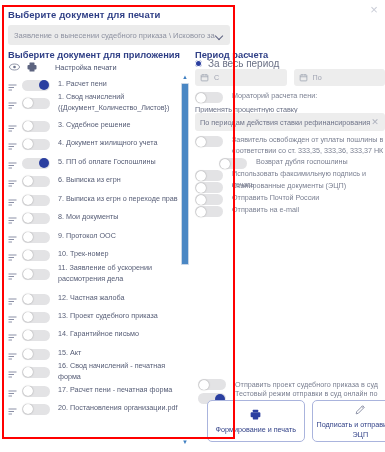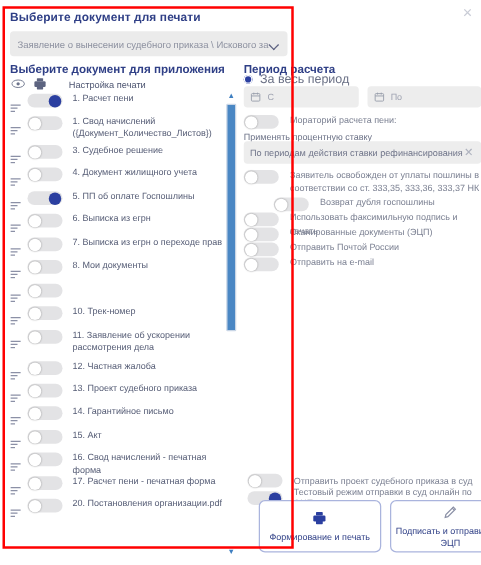--- a/index.html
+++ b/index.html
@@ -59,21 +59,21 @@
     display:flex;align-items:center;
   }
   .eye-ic{width:13px;display:flex;justify-content:center;}
   .prn-ic{width:22px;display:flex;justify-content:center;}
   .icon-row .lbl{font-size:7.4px;color:#4c5470;margin-left:12px;}
 
   .doc-list{
     position:absolute;left:0;top:14px;width:188px;height:371px;
   }
   .drow{
-    position:absolute;left:8px;width:172px;display:flex;align-items:flex-start;
+    position:absolute;left:8px;width:172px;display:flex;align-items:center;
   }
   .lines-ic{width:11px;flex:0 0 11px;padding-top:3px;}
   .tgl{
     position:relative;width:28px;height:11px;border-radius:6px;
     background:#e3e3e5;flex:0 0 28px;margin-left:3px;margin-top:1px;
   }
   .tgl i{
     position:absolute;top:0.5px;left:0.5px;width:10px;height:10px;border-radius:50%;
     background:#ffffff;box-shadow:0 0 1.5px rgba(0,0,0,.4);display:block;
   }
@@ -249,20 +249,21 @@
           </span>
           <span class="dlbl">8. Мои документы</span>
         </div>
         <div class="drow" style="top: 152px;">
           <span class="lines-ic"><svg width="9" height="7" viewBox="0 0 18 14" stroke="#8b90a6" stroke-width="2">
               <path d="M1 2h16M1 7h11M1 12h7"></path>
             </svg></span>
           <span class="tgl">
             <i></i>
           </span>
+          <span class="dlbl">9. Протокол ООС</span>
         </div>
         <div class="drow" style="top: 170px;">
           <span class="lines-ic"><svg width="9" height="7" viewBox="0 0 18 14" stroke="#8b90a6" stroke-width="2">
               <path d="M1 2h16M1 7h11M1 12h7"></path>
             </svg></span>
           <span class="tgl">
             <i></i>
           </span>
           <span class="dlbl">10. Трек-номер</span>
         </div>

